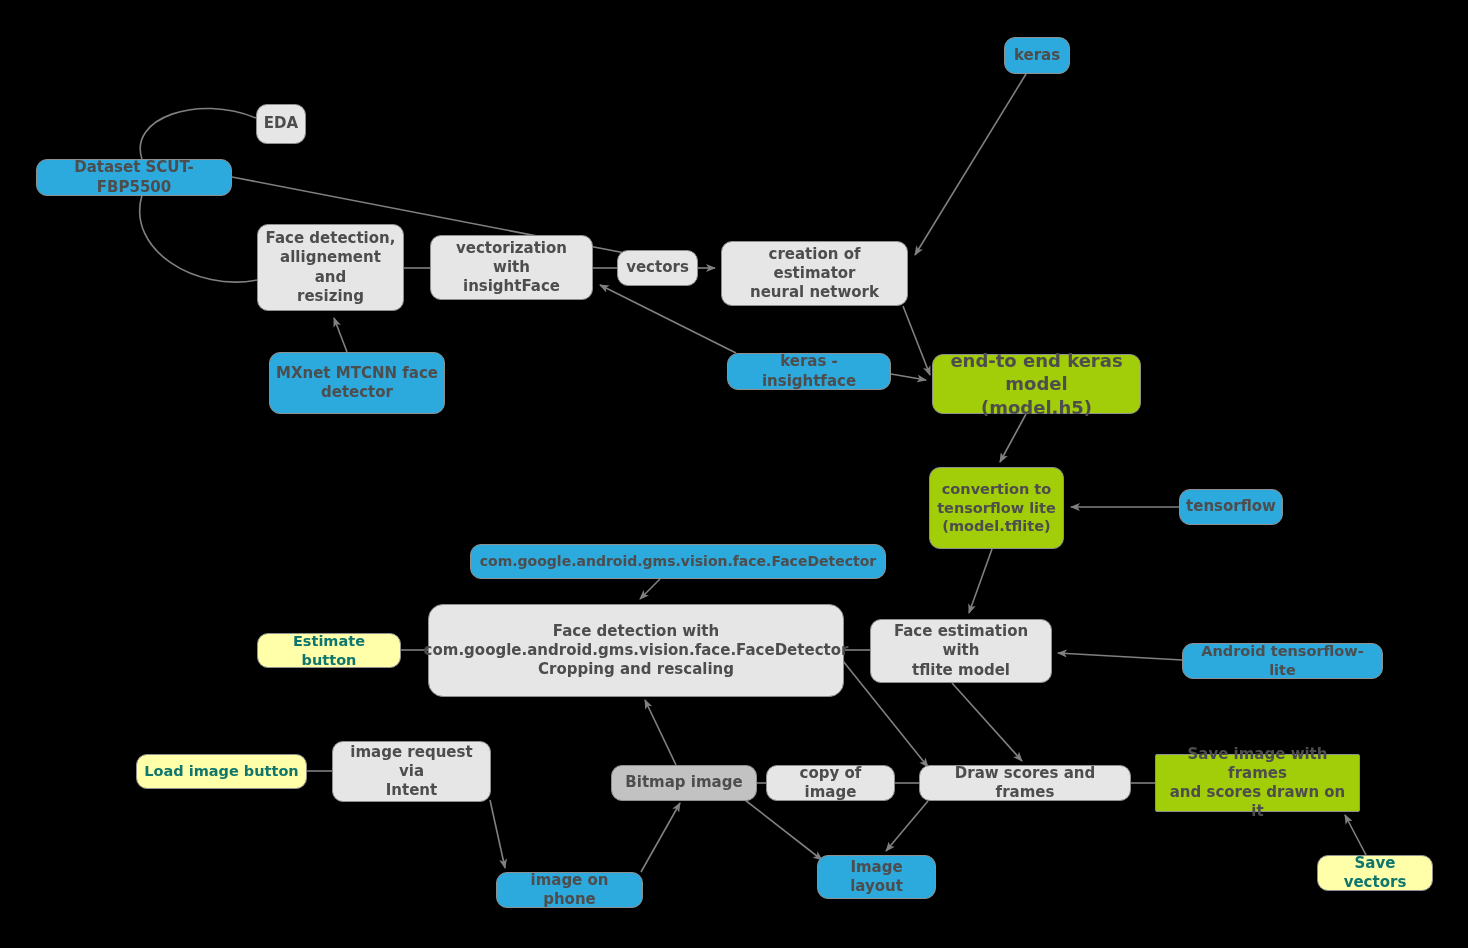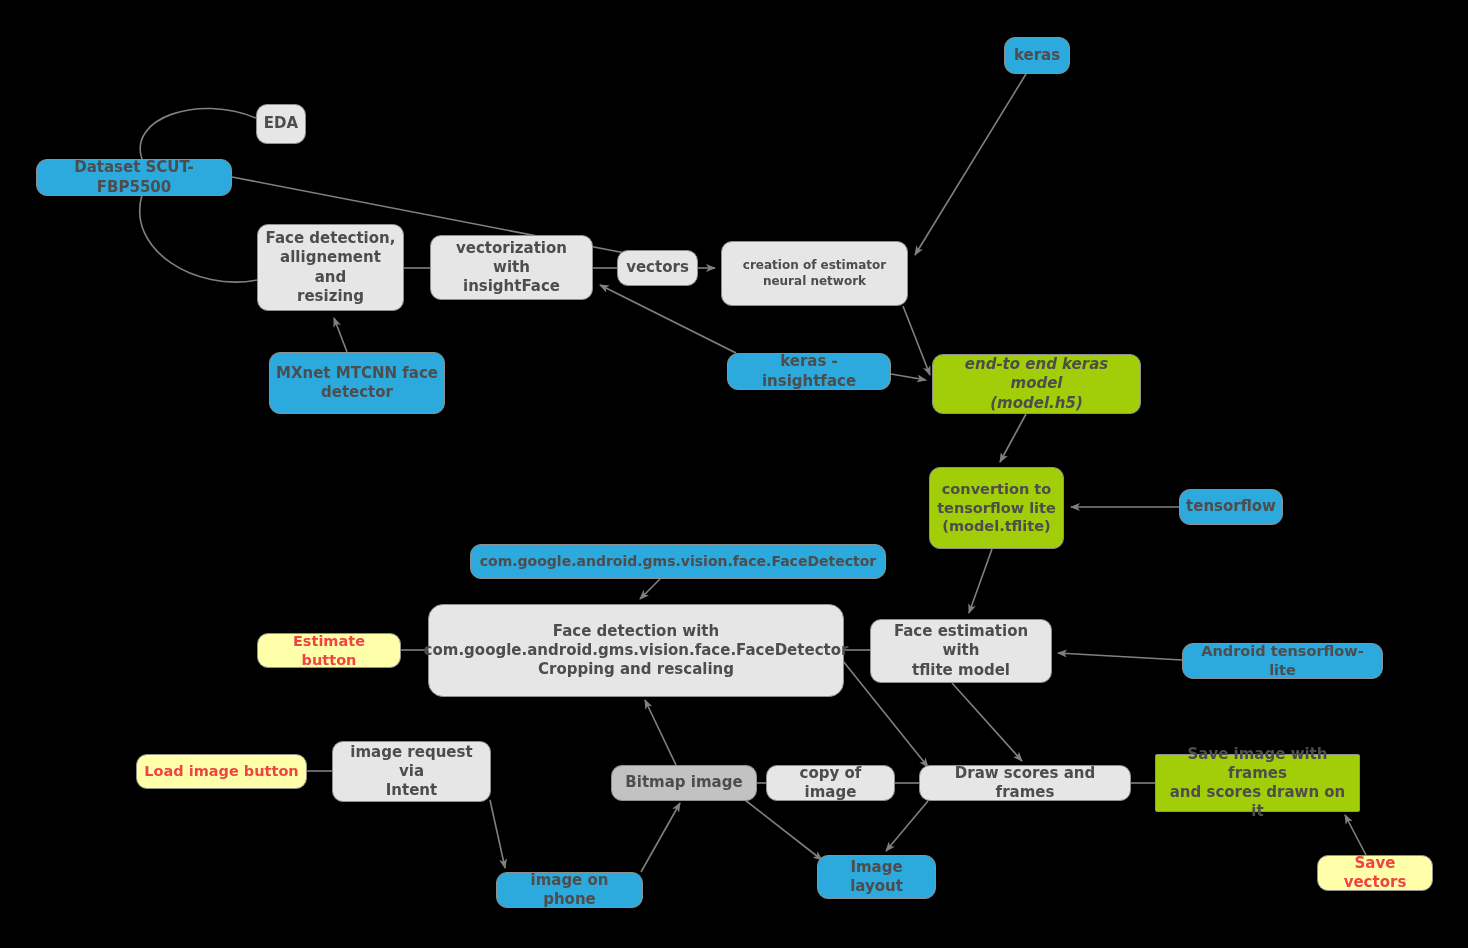--- a/index.html
+++ b/index.html
@@ -34,21 +34,21 @@
     font-weight: bold;
     color: #4d4d4d;
     line-height: 1.28;
     padding: 12px 6px;
     white-space: pre-line;
   }
   .n-grey    { background: #e6e6e6; border-color: #8f8f8f; }
   .n-darkgrey{ background: #c2c2c2; border-color: #8f8f8f; }
   .n-blue    { background: #2ca9dd; border-color: #8f8f8f; color: #4d4d4d; }
   .n-green   { background: #a2cd09; border-color: #8f8f8f; color: #4d4d4d; }
-  .n-yellow  { background: #ffffaa; border-color: #8f8f8f; color: #ef4444; }
+  .n-yellow  { background: #ffffaa; border-color: #8f8f8f; color: #0f766e; }
   .sq { border-radius: 2px; }
 </style>
 </head>
 <body>
 
 <div id="diagram-root">
   <svg id="edge-layer" viewBox="0 0 1468 948">
     <defs>
       <marker id="arrowhead" markerWidth="10" markerHeight="8" refX="9" refY="4" orient="auto" markerUnits="userSpaceOnUse">
         <path d="M0,0 L10,4 L0,8 L2.6,4 Z" fill="#808080"></path>
@@ -90,26 +90,26 @@
   <div id="nodes-group">
       <div class="node n-grey" style="left: 256px; top: 104px; width: 50px; height: 40px; font-size: 15px;">EDA</div>
       <div class="node n-blue" style="left: 36px; top: 159px; width: 196px; height: 37px; font-size: 15px;">Dataset SCUT-FBP5500</div>
       <div class="node n-blue" style="left: 1004px; top: 37px; width: 66px; height: 37px; font-size: 15px;">keras</div>
       <div class="node n-grey" style="left: 257px; top: 224px; width: 147px; height: 87px; font-size: 15px;">Face detection,
 allignement and
 resizing</div>
       <div class="node n-grey" style="left: 430px; top: 235px; width: 163px; height: 65px; font-size: 15px;">vectorization with
 insightFace</div>
       <div class="node n-grey" style="left: 617px; top: 250px; width: 81px; height: 36px; font-size: 15px;">vectors</div>
-      <div class="node n-grey" style="left: 721px; top: 241px; width: 187px; height: 65px; font-size: 12px;">creation of estimator
+      <div class="node n-grey" style="left: 721px; top: 241px; width: 187px; height: 65px; font-size: 15px;">creation of estimator
 neural network</div>
       <div class="node n-blue" style="left: 269px; top: 352px; width: 176px; height: 62px; font-size: 15px;">MXnet  MTCNN face
 detector</div>
       <div class="node n-blue" style="left: 727px; top: 353px; width: 164px; height: 37px; font-size: 15px;">keras - insightface</div>
-      <div class="node n-green" style="left: 932px; top: 354px; width: 209px; height: 60px; font-size: 15px; font-style: italic;">end-to end keras model
+      <div class="node n-green" style="left: 932px; top: 354px; width: 209px; height: 60px; font-size: 18px;">end-to end keras model
 (model.h5)</div>
       <div class="node n-green" style="left: 929px; top: 467px; width: 135px; height: 82px; font-size: 14.5px;">convertion to
 tensorflow lite
 (model.tflite)</div>
       <div class="node n-blue" style="left: 1179px; top: 489px; width: 104px; height: 36px; font-size: 15px;">tensorflow</div>
       <div class="node n-blue" style="left: 470px; top: 544px; width: 416px; height: 35px; font-size: 14px;">com.google.android.gms.vision.face.FaceDetector</div>
       <div class="node n-yellow" style="left: 257px; top: 633px; width: 144px; height: 35px; font-size: 14.5px;">Estimate button</div>
       <div class="node n-grey" style="left: 428px; top: 604px; width: 416px; height: 93px; font-size: 15px; border-radius: 15px;">Face detection with
 com.google.android.gms.vision.face.FaceDetector
 Cropping and rescaling</div>

